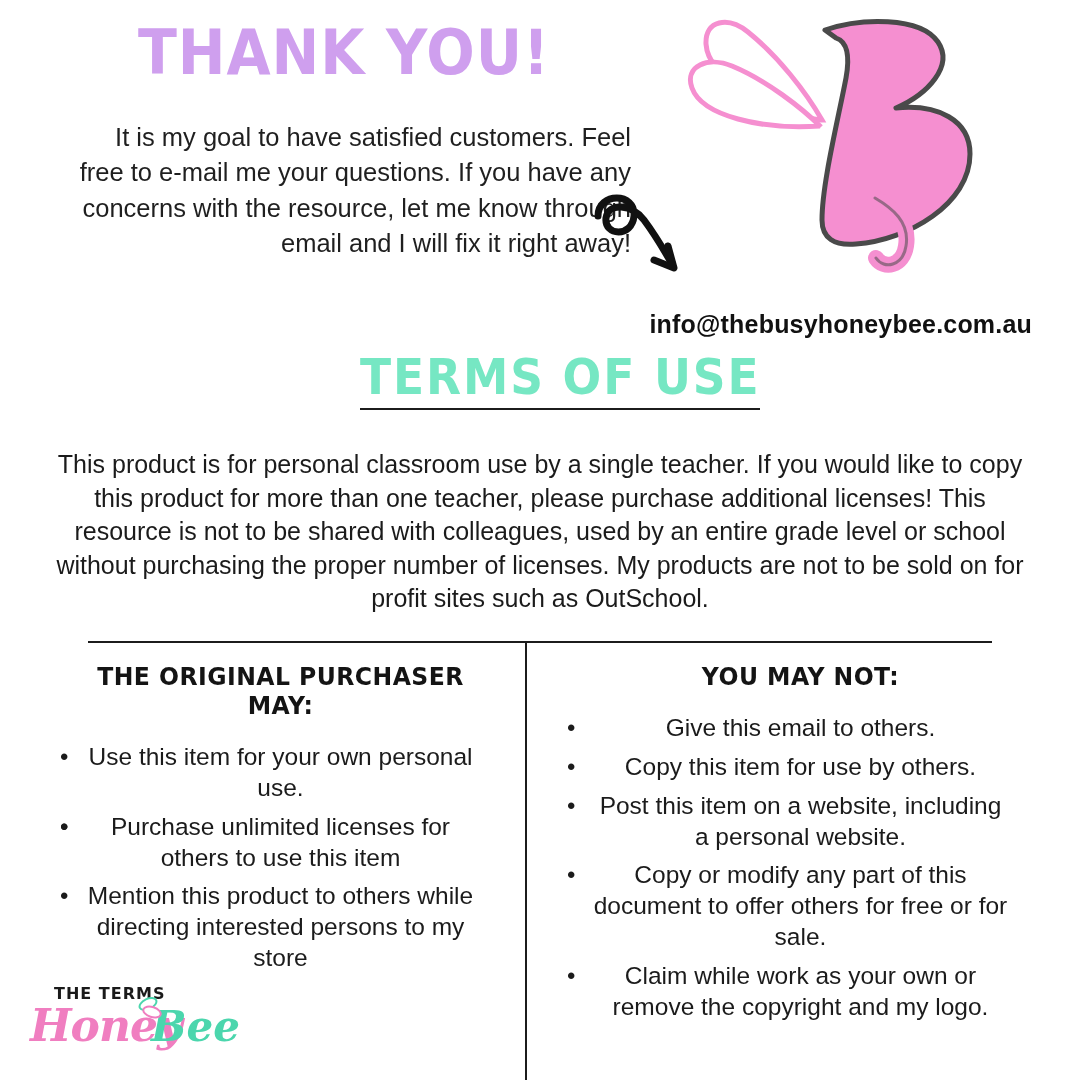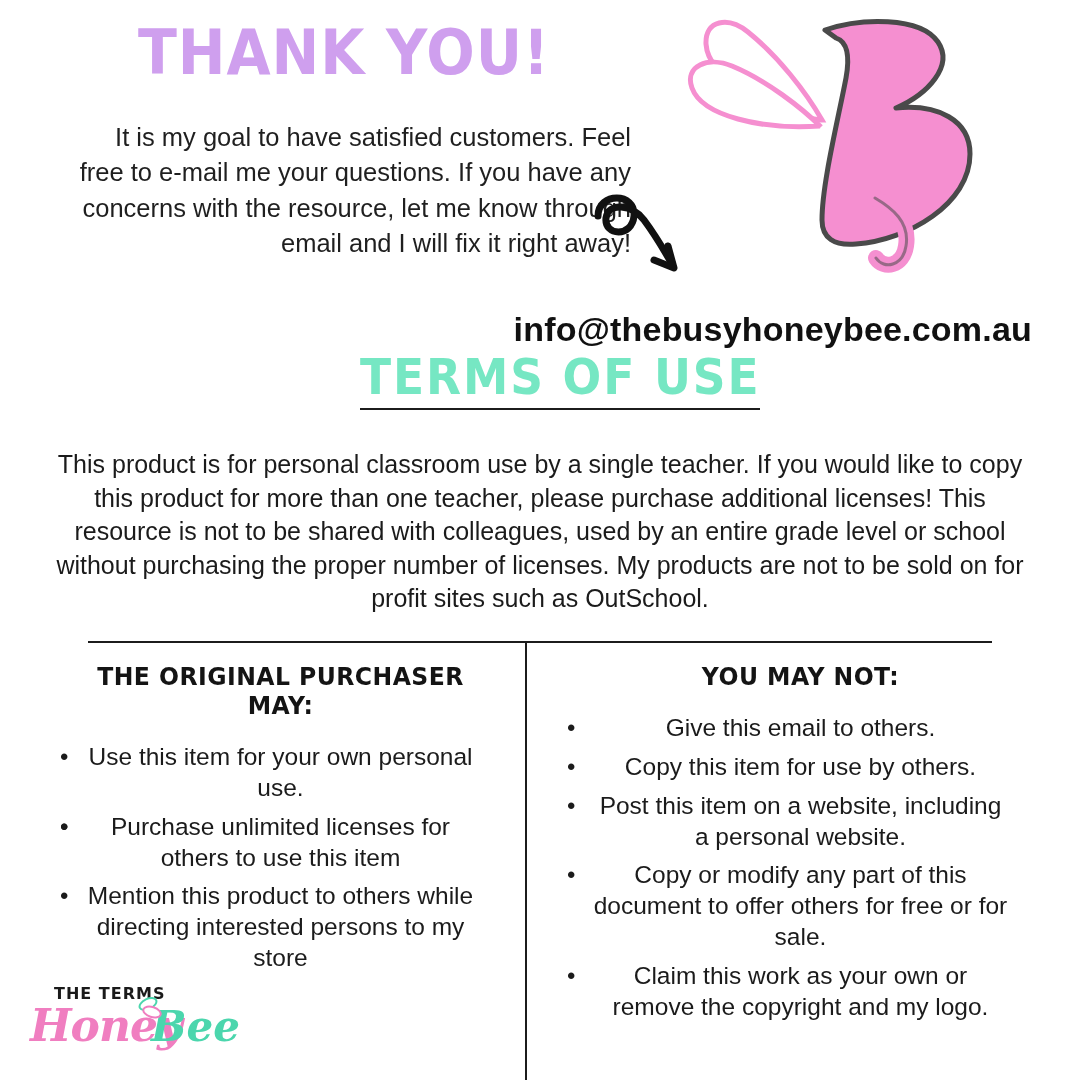--- a/index.html
+++ b/index.html
@@ -64,21 +64,21 @@
     left: 670px;
     top: 8px;
     width: 330px;
     height: 300px;
   }
 
   .email {
     position: absolute;
     right: 48px;
     top: 310px;
-    font-size: 34px;
+    font-size: 25px;
     font-weight: bold;
     color: #111111;
     letter-spacing: 0.2px;
   }
 
   
   .terms-heading-wrap {
     position: absolute;
     top: 352px;
     left: 0;
@@ -300,21 +300,21 @@
       <li>
         <span class="bullet">•</span>
         <span>Post this item on a website, including a personal website.</span>
       </li>
       <li>
         <span class="bullet">•</span>
         <span>Copy or modify any part of this document to offer others for free or for sale.</span>
       </li>
       <li>
         <span class="bullet">•</span>
-        <span>Claim this work as your own or remove the copyright and my logo.</span>
+        <span>Claim while work as your own or remove the copyright and my logo.</span>
       </li>
     </ul>
   </div>
 </div>
 
 <div class="footer-logo">
   <div class="fl-the-busy">THE TERMS</div>
   <div class="fl-honey">Honey</div>
   <div class="fl-bee">Bee</div>
   <svg style="position:absolute;left:120px;top:14px;width:34px;height:30px" viewBox="0 0 34 30">

